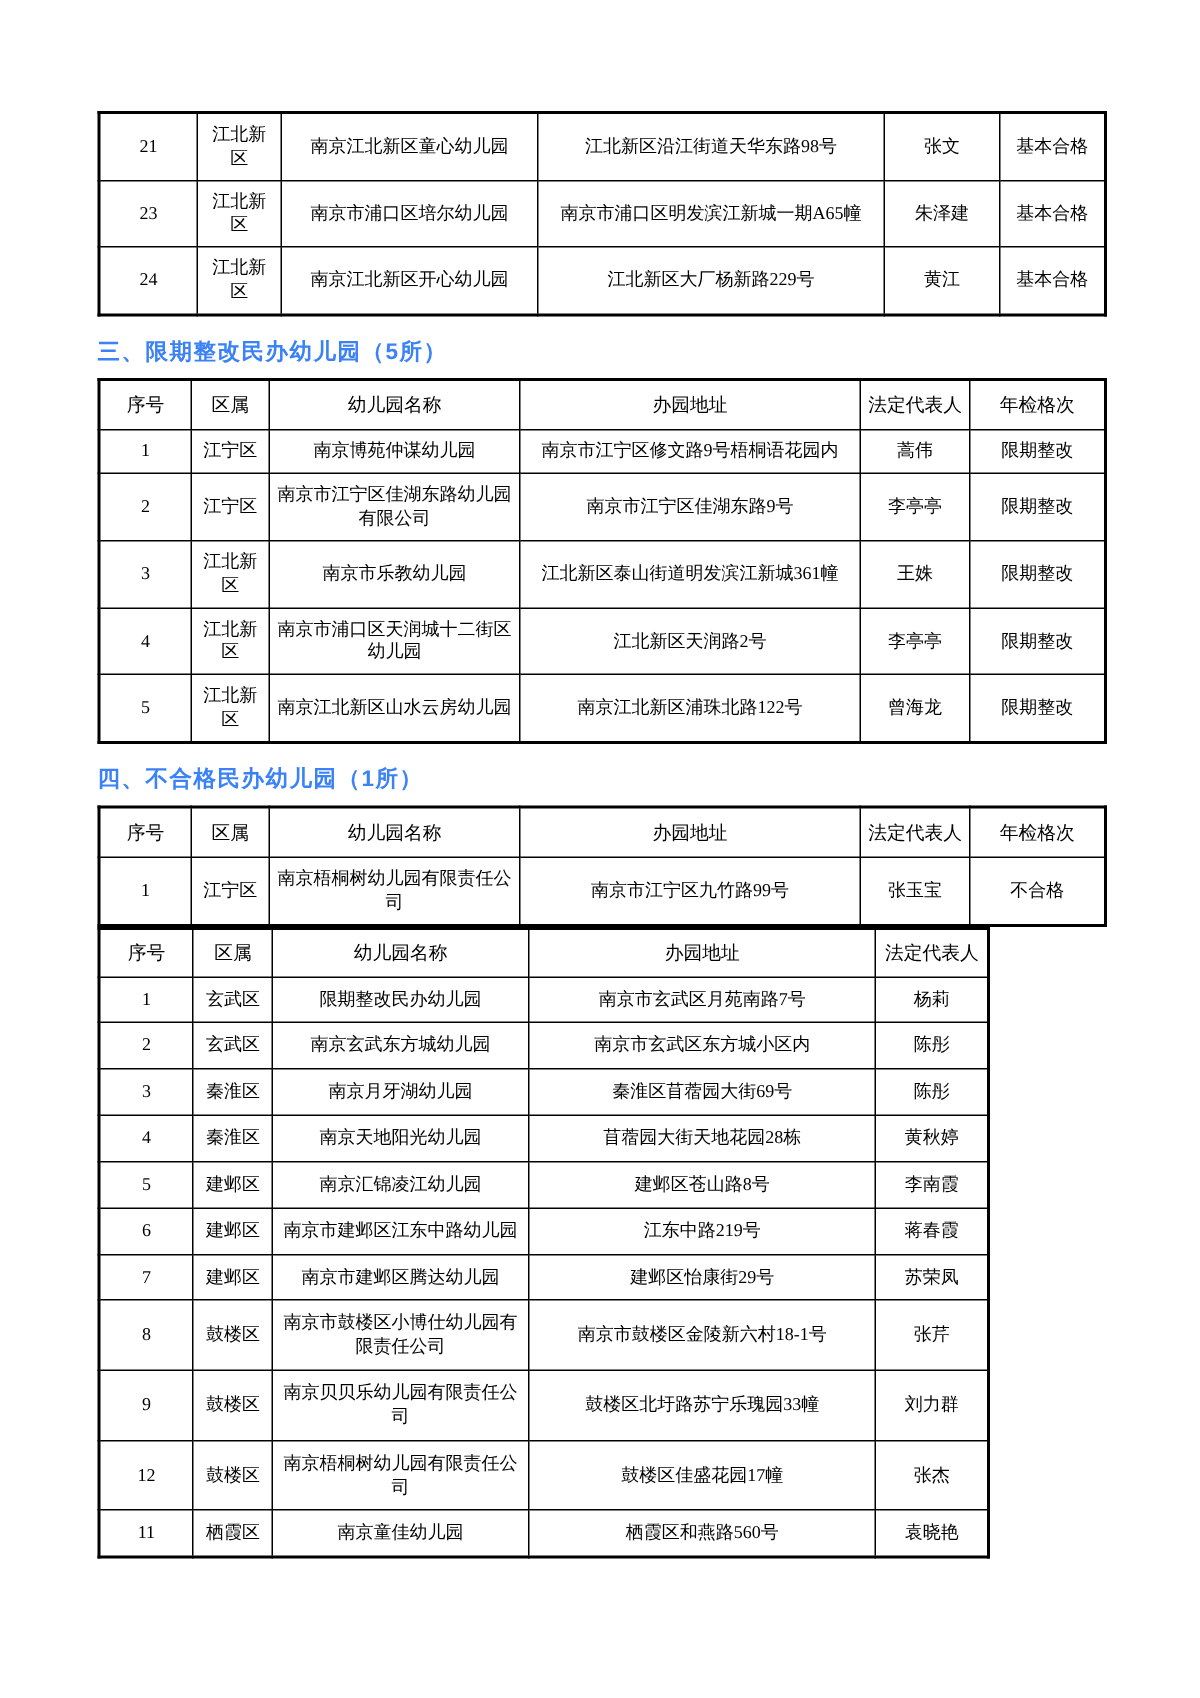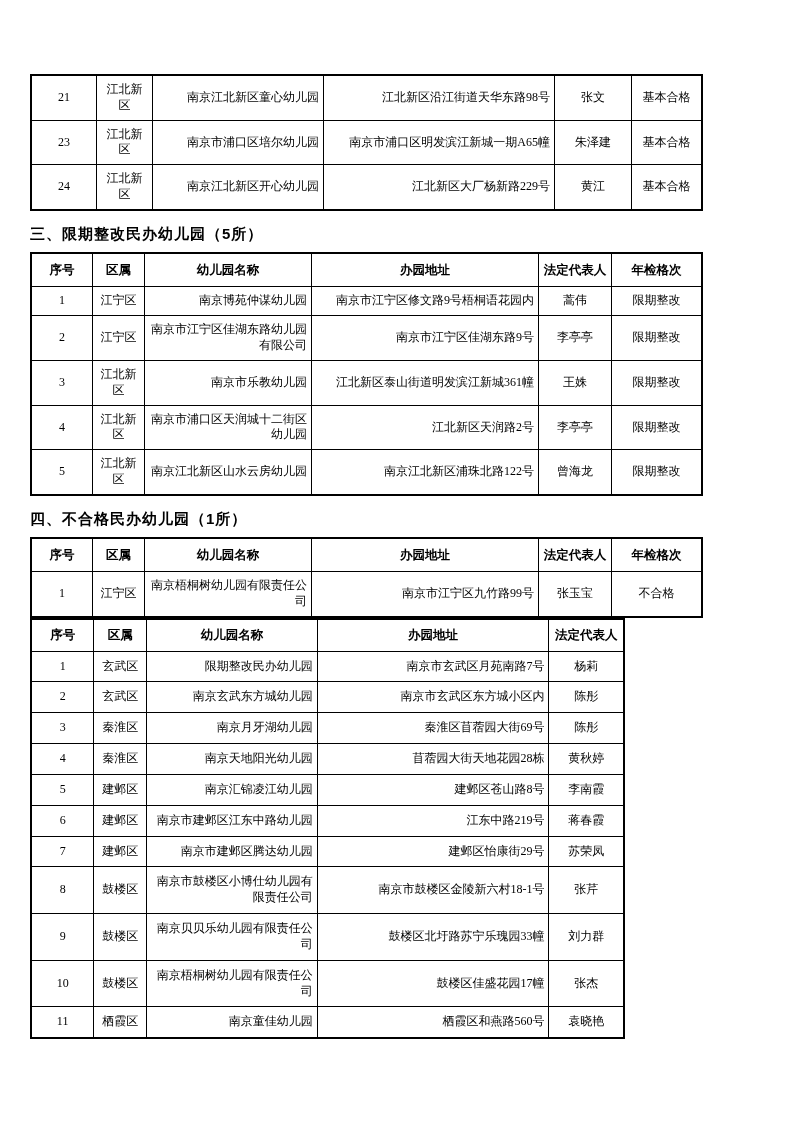--- a/index.html
+++ b/index.html
@@ -11,53 +11,53 @@
     width: 800px;
     height: 1132px;
     color: #000000;
     font-family: "Liberation Serif", serif;
     overflow: hidden;
   }
   .page {
     box-sizing: border-box;
     width: 800px;
     height: 900px;
-    padding: 74px 60px 0 30px;
+    padding: 74px 60px 0 65px;
   }
   .section-heading {
     font-family: "Liberation Sans", sans-serif;
     font-weight: bold;
     font-size: 15px;
     letter-spacing: 1px;
     margin: 14px 0 8px 0;
-    color: #000000;
+    color: #3b82f6;
   }
   table.tbl {
     border-collapse: collapse;
     table-layout: fixed;
     border: 2px solid #000;
   }
   table.w6 { width: 673px; }
   table.w5 { width: 595px; }
   .tbl th, .tbl td {
     border: 1px solid #000;
     font-size: 12px;
     line-height: 1.32;
     padding: 6px 4px;
     overflow-wrap: break-word;
     word-break: break-all;
     vertical-align: middle;
   }
   .tbl th {
-    font-weight: bold;
+    font-weight: normal;
     font-size: 12.5px;
     padding: 8px 2px;
   }
   .tbl td.c0, .tbl td.c1, .tbl td.c4, .tbl td.c5 { text-align: center; }
-  .tbl td.c2, .tbl td.c3 { text-align: right; }
+  .tbl td.c2, .tbl td.c3 { text-align: center; }
   
   .tbl tr > *:nth-child(1) { width: 56px; }
   .tbl tr > *:nth-child(2) { width: 47px; }
   .tbl tr > *:nth-child(3) { width: 162px; }
   .tbl tr > *:nth-child(4) { width: 222px; }
   .tbl tr > *:nth-child(5) { width: 68px; }
   
   table.t-terminated td, table.t-terminated th { padding-top: 7px; padding-bottom: 7px; }
 </style>
 </head>
@@ -242,21 +242,21 @@
           <td class="c4">张芹</td>
         </tr>
         <tr>
           <td class="c0">9</td>
           <td class="c1">鼓楼区</td>
           <td class="c2">南京贝贝乐幼儿园有限责任公司</td>
           <td class="c3">鼓楼区北圩路苏宁乐瑰园33幢</td>
           <td class="c4">刘力群</td>
         </tr>
         <tr>
-          <td class="c0">10</td>
+          <td class="c0">12</td>
           <td class="c1">鼓楼区</td>
           <td class="c2">南京梧桐树幼儿园有限责任公司</td>
           <td class="c3">鼓楼区佳盛花园17幢</td>
           <td class="c4">张杰</td>
         </tr>
         <tr>
           <td class="c0">11</td>
           <td class="c1">栖霞区</td>
           <td class="c2">南京童佳幼儿园</td>
           <td class="c3">栖霞区和燕路560号</td>

